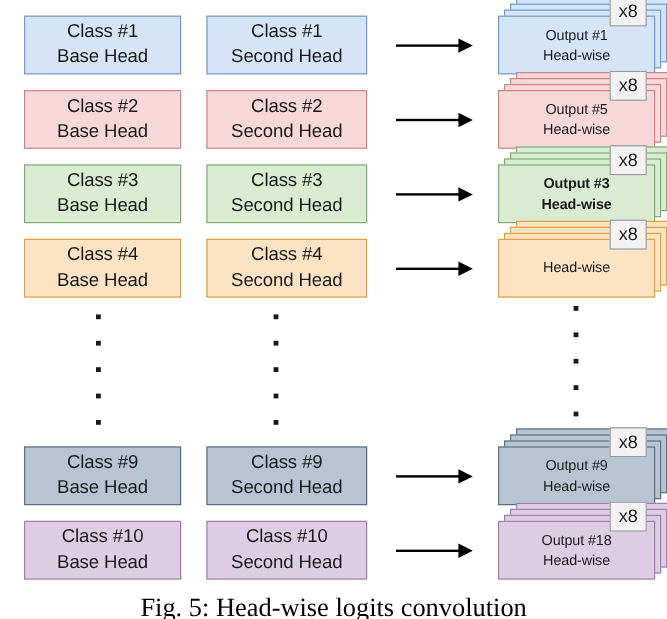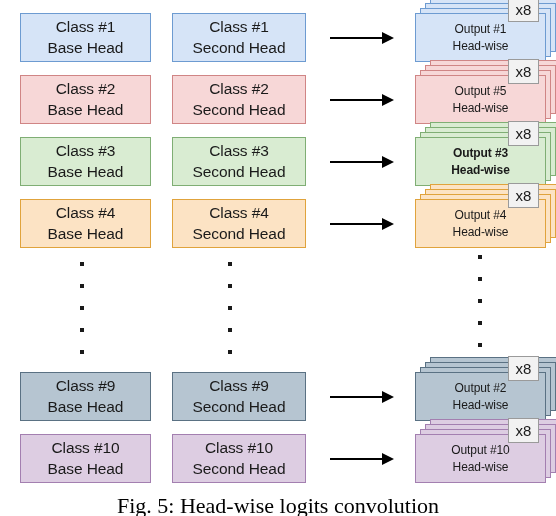--- a/index.html
+++ b/index.html
@@ -249,41 +249,40 @@
           <span class="l1">Output #3</span>
           <span class="l2">Head-wise</span>
         </div>
       </div>
       <div class="badge" style="left: 508px; top: 121px; background: rgb(242, 242, 242); border-color: rgb(154, 154, 154);">x8</div>
       <div class="stack" style="left: 415px; top: 199px;">
         <div class="layer l3" style="background: rgb(252, 227, 196); border-color: rgb(224, 163, 60);"></div>
         <div class="layer l2" style="background: rgb(252, 227, 196); border-color: rgb(224, 163, 60);"></div>
         <div class="layer l1" style="background: rgb(252, 227, 196); border-color: rgb(224, 163, 60);"></div>
         <div class="front" style="background: rgb(252, 227, 196); border-color: rgb(224, 163, 60);">
-          <span class="l1">Output #4</span>
           <span class="l2">Head-wise</span>
         </div>
       </div>
       <div class="badge" style="left: 508px; top: 183px; background: rgb(242, 242, 242); border-color: rgb(154, 154, 154);">x8</div>
       <div class="stack" style="left: 415px; top: 372px;">
         <div class="layer l3" style="background: rgb(182, 197, 209); border-color: rgb(90, 113, 131);"></div>
         <div class="layer l2" style="background: rgb(182, 197, 209); border-color: rgb(90, 113, 131);"></div>
         <div class="layer l1" style="background: rgb(182, 197, 209); border-color: rgb(90, 113, 131);"></div>
         <div class="front" style="background: rgb(182, 197, 209); border-color: rgb(90, 113, 131);">
-          <span class="l1">Output #2</span>
+          <span class="l1">Output #9</span>
           <span class="l2">Head-wise</span>
         </div>
       </div>
       <div class="badge" style="left: 508px; top: 356px; background: rgb(242, 242, 242); border-color: rgb(154, 154, 154);">x8</div>
       <div class="stack" style="left: 415px; top: 434px;">
         <div class="layer l3" style="background: rgb(221, 205, 226); border-color: rgb(163, 127, 176);"></div>
         <div class="layer l2" style="background: rgb(221, 205, 226); border-color: rgb(163, 127, 176);"></div>
         <div class="layer l1" style="background: rgb(221, 205, 226); border-color: rgb(163, 127, 176);"></div>
         <div class="front" style="background: rgb(221, 205, 226); border-color: rgb(163, 127, 176);">
-          <span class="l1">Output #10</span>
+          <span class="l1">Output #18</span>
           <span class="l2">Head-wise</span>
         </div>
       </div>
       <div class="badge" style="left: 508px; top: 418px; background: rgb(242, 242, 242); border-color: rgb(154, 154, 154);">x8</div>
     </div>
   <div id="ellipsis-layer">
       <div class="dots" style="left: 80px; top: 262px;">
         <div class="dot" style="top: 0px; background: rgb(26, 26, 26);"></div>
         <div class="dot" style="top: 22px; background: rgb(26, 26, 26);"></div>
         <div class="dot" style="top: 44px; background: rgb(26, 26, 26);"></div>

